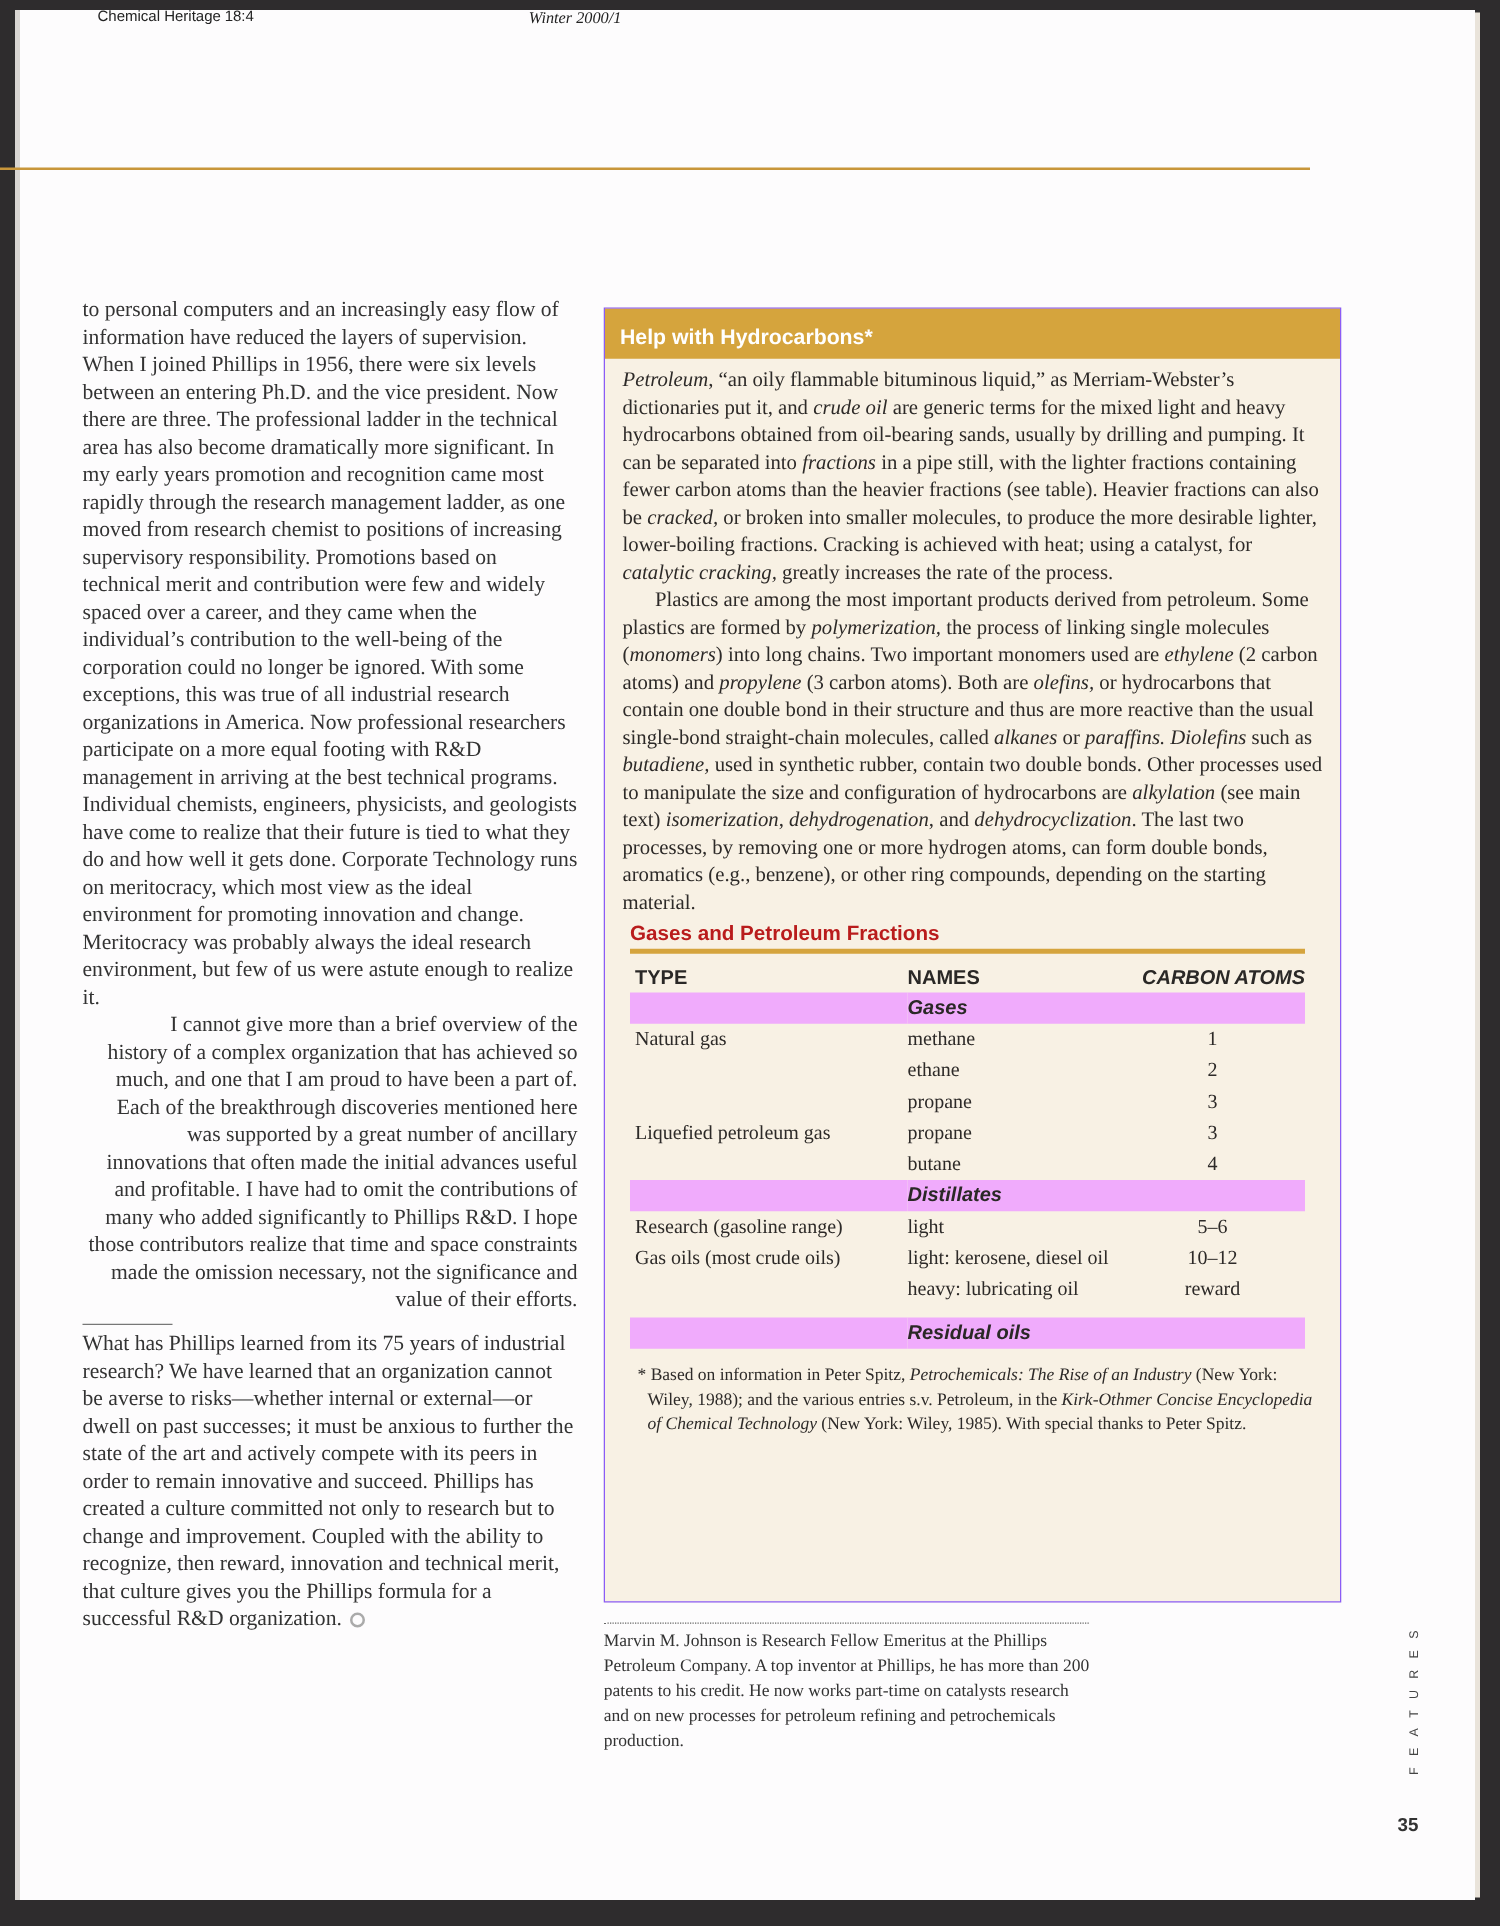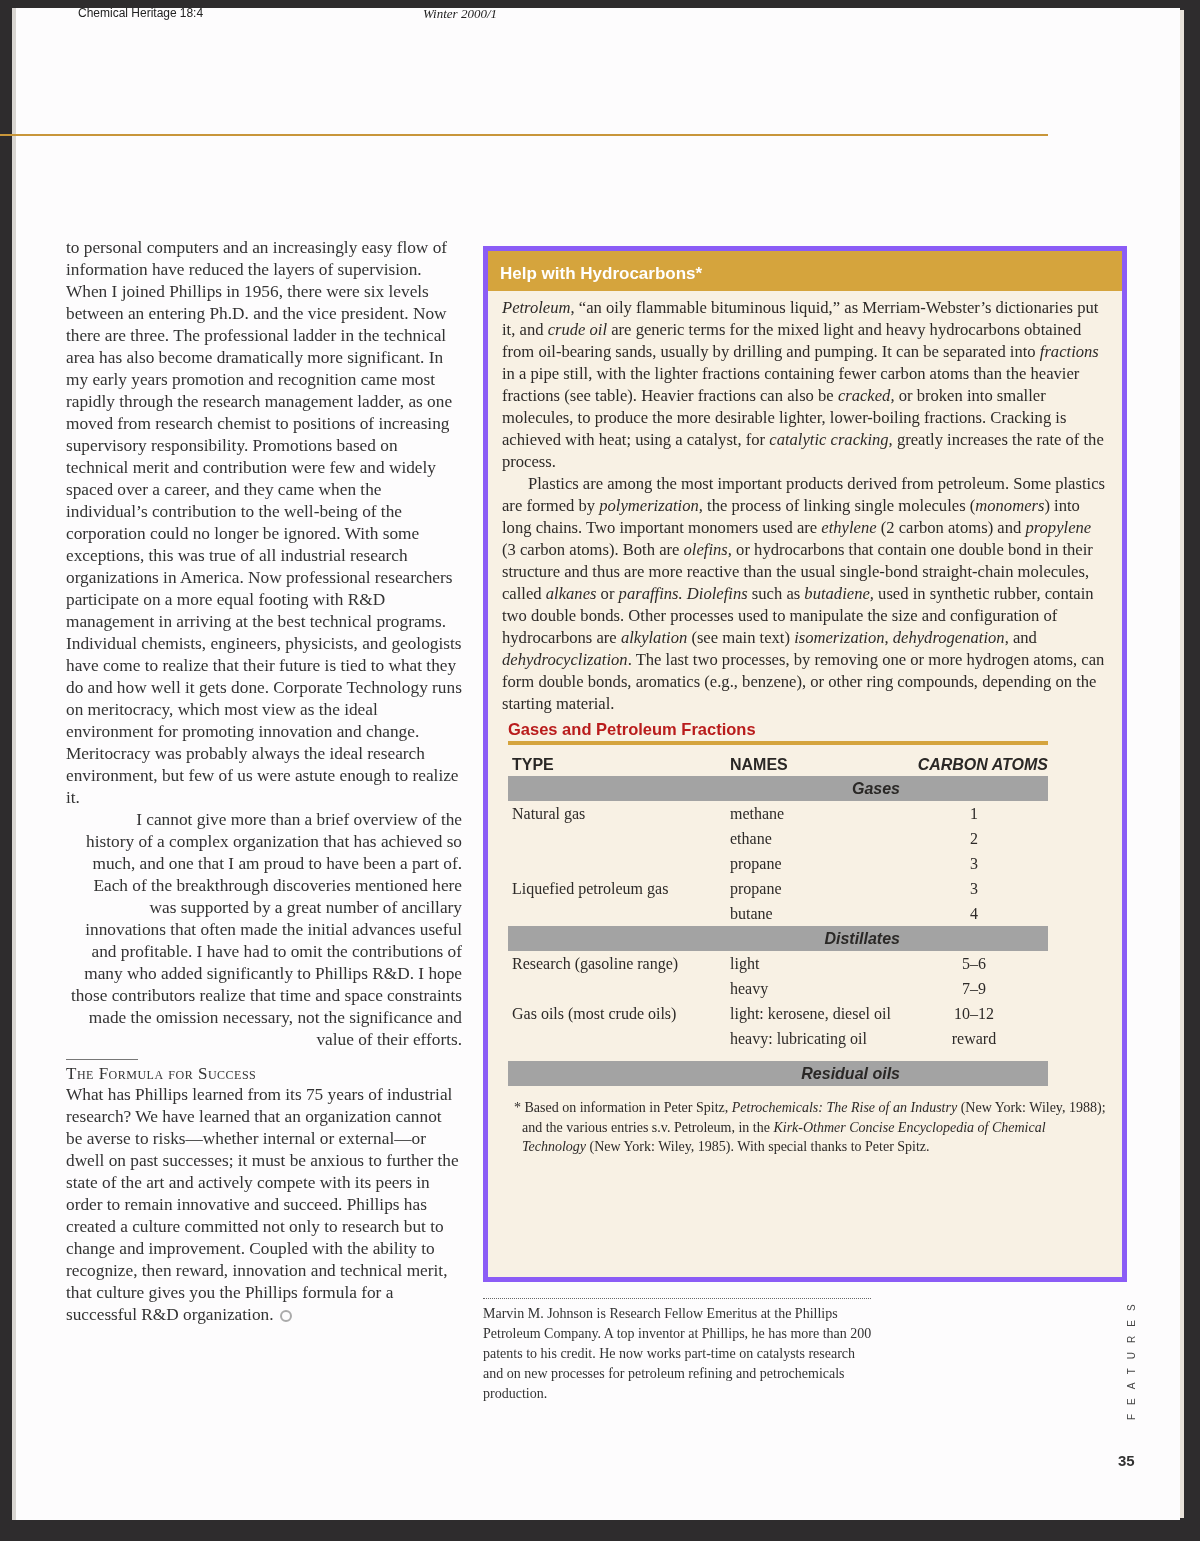--- a/index.html
+++ b/index.html
@@ -25,22 +25,22 @@
     position: absolute; left: 66px; top: 237px; width: 396px;
     font-size: 17.3px; line-height: 22px; color: #333;
   }
   .col-left p { margin: 0; text-align: left; }
   .col-left p.indent { text-indent: 30px; text-align: right; }
   .section-rule { width: 72px; height: 1px; background: #777; margin: 8px 0 4px 0; }
   .section-head { font-variant: small-caps; font-size: 17px; letter-spacing: 0.5px; color: #333; line-height: 20px; }
   .end-mark { display: inline-block; width: 8px; height: 8px; border: 2px solid #aaa; border-radius: 50%; margin-left: 6px; vertical-align: middle; }
 
   .sidebar {
-    position: absolute; left: 483px; top: 246px; width: 644px; height: 1036px;
-    background: #f8f1e4; border: 5px solid #8b5cf6; box-sizing: border-box;
+    position: absolute; left: 483px; top: 246px; width: 590px; height: 1036px;
+    background: #f8f1e4; border: 1px solid #8b5cf6; box-sizing: border-box;
   }
   .sidebar-header {
     height: 40px; background: #d5a43d; color: #fff;
     font-family: "Liberation Sans", "DejaVu Sans", sans-serif; font-weight: bold; font-size: 17px;
     padding-left: 12px; line-height: 46px;
   }
   .sidebar-body { padding: 6px 14px 0 14px; font-size: 16.6px; line-height: 22px; color: #2d2a28; }
   .sidebar-body p { margin: 0; }
   .sidebar-body p.indent { text-indent: 26px; }
 
@@ -49,21 +49,21 @@
   table.fractions { border-collapse: collapse; margin-left: 6px; width: 540px; font-size: 16px; color: #2d2a28; }
   table.fractions th {
     font-family: "Liberation Sans", "DejaVu Sans", sans-serif; font-weight: bold; font-size: 16px;
     text-align: left; padding: 9px 0 0 0; height: 18px; color: #2a2826;
   }
   table.fractions th.c3 { text-align: right; font-style: italic; }
   table.fractions td { padding: 0; height: 25px; vertical-align: middle; }
   table.fractions td.c1 { width: 218px; padding-left: 4px; }
   table.fractions td.c2 { width: 170px; }
   table.fractions td.c3 { text-align: center; }
-  table.fractions tr.cat td { background: #a3a3a3; text-align: right; }
+  table.fractions tr.cat td { background: #f0abfc; }
   table.fractions tr.cat td.c2 { font-family: "Liberation Sans", "DejaVu Sans", sans-serif; font-weight: bold; font-style: italic; font-size: 16px; color: #2a2826; }
   table.fractions tr.gap td { height: 10px; background: transparent; }
 
   .footnote { font-size: 14px; line-height: 19.5px; color: #2d2a28; margin-top: 12px; padding-left: 14px; text-indent: -8px; margin-left: 6px; }
 
   .bio-rule { position: absolute; left: 483px; top: 1298px; width: 388px; border-top: 1px dotted #666; }
   .bio { position: absolute; left: 483px; top: 1304px; width: 392px; font-size: 14px; line-height: 20px; color: #333; }
 
   .features { position: absolute; left: 1126px; top: 1294px; width: 14px; font-family: "Liberation Sans", "DejaVu Sans", sans-serif; font-size: 10px; color: #444; }
   .features-text { position: absolute; left: 0; top: 0; transform-origin: left top; transform: rotate(-90deg) translate(-126px, 0); white-space: nowrap; letter-spacing: 9px; }
@@ -81,21 +81,20 @@
   <span class="vol">18:4</span>
   <span class="season">Winter 2000/1</span>
 </div>
 
 <div class="rule-top"></div>
 
 <div class="col-left">
   <p>to personal computers and an increasingly easy flow of information have reduced the layers of supervision. When I joined Phillips in 1956, there were six levels between an entering Ph.D. and the vice president. Now there are three. The professional ladder in the technical area has also become dramatically more significant. In my early years promotion and recognition came most rapidly through the research management ladder, as one moved from research chemist to positions of increasing supervisory responsibility. Promotions based on technical merit and contribution were few and widely spaced over a career, and they came when the individual’s contribution to the well-being of the corporation could no longer be ignored. With some exceptions, this was true of all industrial research organizations in America. Now professional researchers participate on a more equal footing with R&amp;D management in arriving at the best technical programs. Individual chemists, engineers, physicists, and geologists have come to realize that their future is tied to what they do and how well it gets done. Corporate Technology runs on meritocracy, which most view as the ideal environment for promoting innovation and change. Meritocracy was probably always the ideal research environment, but few of us were astute enough to realize it.</p>
   <p class="indent">I cannot give more than a brief overview of the history of a complex organization that has achieved so much, and one that I am proud to have been a part of. Each of the breakthrough discoveries mentioned here was supported by a great number of ancillary innovations that often made the initial advances useful and profitable. I have had to omit the contributions of many who added significantly to Phillips R&amp;D. I hope those contributors realize that time and space constraints made the omission necessary, not the significance and value of their efforts.</p>
   <div class="section-rule"></div>
-  <div class="section-head">The Formula for Success</div>
   <p><span>What has Phillips learned from its 75 years of industrial research? We have learned that an organization cannot be averse to risks—whether internal or external—or dwell on past successes; it must be anxious to further the state of the art and actively compete with its peers in order to remain innovative and succeed. Phillips has created a culture committed not only to research but to change and improvement. Coupled with the ability to recognize, then reward, innovation and technical merit, that culture gives you the Phillips formula for a successful R&amp;D organization.</span><span class="end-mark"></span></p>
 </div>
 
 <div class="sidebar">
   <div class="sidebar-header">Help with Hydrocarbons*</div>
   <div class="sidebar-body">
     <p id="sb-p1"><i>Petroleum</i><span>, “an oily flammable bituminous liquid,” as Merriam-Webster’s dictionaries put it, and </span><i>crude oil</i><span> are generic terms for the mixed light and heavy hydrocarbons obtained from oil-bearing sands, usually by drilling and pumping. It can be separated into </span><i>fractions</i><span> in a pipe still, with the lighter fractions containing fewer carbon atoms than the heavier fractions (see table). Heavier fractions can also be </span><i>cracked,</i><span> or broken into smaller molecules, to produce the more desirable lighter, lower-boiling fractions. Cracking is achieved with heat; using a catalyst, for </span><i>catalytic cracking,</i><span> greatly increases the rate of the process.</span></p>
     <p id="sb-p2" class="indent"><span>Plastics are among the most important products derived from petroleum. Some plastics are formed by </span><i>polymerization,</i><span> the process of linking single molecules (</span><i>monomers</i><span>) into long chains. Two important monomers used are </span><i>ethylene</i><span> (2 carbon atoms) and </span><i>propylene</i><span> (3 carbon atoms). Both are </span><i>olefins,</i><span> or hydrocarbons that contain one double bond in their structure and thus are more reactive than the usual single-bond straight-chain molecules, called </span><i>alkanes</i><span> or </span><i>paraffins. Diolefins</i><span> such as </span><i>butadiene,</i><span> used in synthetic rubber, contain two double bonds. Other processes used to manipulate the size and configuration of hydrocarbons are </span><i>alkylation</i><span> (see main text) </span><i>isomerization</i><span>, </span><i>dehydrogenation</i><span>, and </span><i>dehydrocyclization</i><span>. The last two processes, by removing one or more hydrogen atoms, can form double bonds, aromatics (e.g., benzene), or other ring compounds, depending on the starting material.</span></p>
     <div class="table-title">Gases and Petroleum Fractions</div>
     <div class="table-rule"></div>
@@ -142,25 +141,20 @@
             <td class="c1"></td>
             <td class="c2">Distillates</td>
             <td class="c3"></td>
           </tr>
           <tr>
             <td class="c1">Research (gasoline range)</td>
             <td class="c2">light</td>
             <td class="c3">5–6</td>
           </tr>
           <tr>
-            <td class="c1"></td>
-            <td class="c2">heavy</td>
-            <td class="c3">7–9</td>
-          </tr>
-          <tr>
             <td class="c1">Gas oils (most crude oils)</td>
             <td class="c2">light: kerosene, diesel oil</td>
             <td class="c3">10–12</td>
           </tr>
           <tr>
             <td class="c1"></td>
             <td class="c2">heavy: lubricating oil</td>
             <td class="c3">reward</td>
           </tr>
           <tr class="gap">

